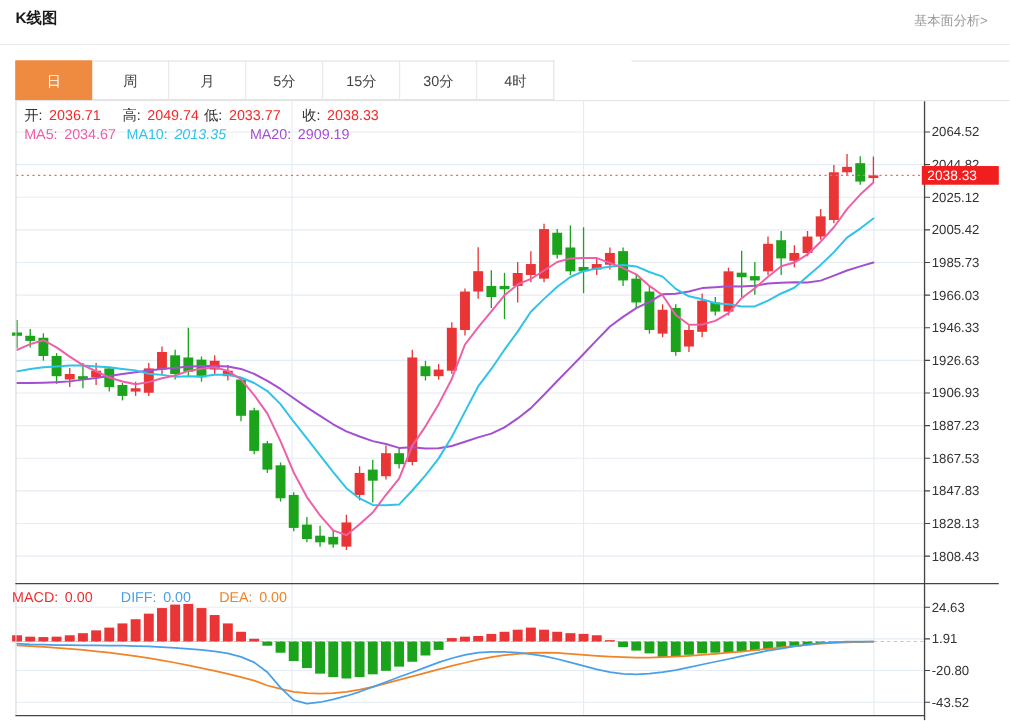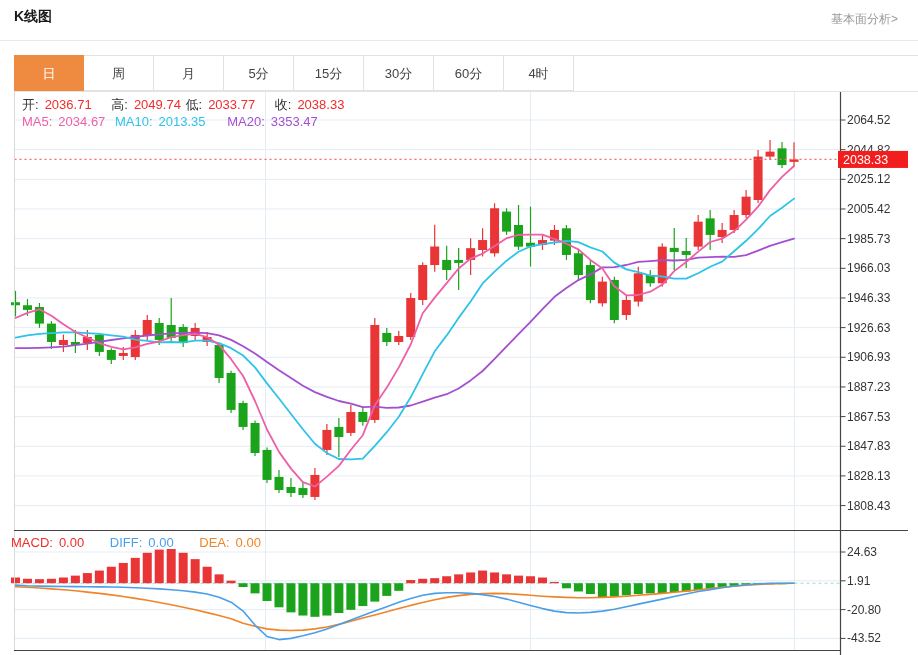--- a/index.html
+++ b/index.html
@@ -37,21 +37,20 @@
   <div class="fund-link">基本面分析&gt;</div>
   <div class="hdr-divider"></div>
 
   <div class="tabs" id="tabs">
       <div class="tab active">日</div>
       <div class="tab">周</div>
       <div class="tab">月</div>
       <div class="tab">5分</div>
       <div class="tab">15分</div>
       <div class="tab">30分</div>
-      <div class="tab">60分</div>
       <div class="tab">4时</div>
     </div>
   <div class="tab-filler"></div>
   <div class="tabs-bottom"></div>
 
   <svg id="chart" width="918" height="655" viewBox="0 0 918 655">
       <g>
         <line x1="14.5" x2="840.5" y1="120" y2="120" stroke="#e4ecf4" stroke-width="1"></line>
         <line x1="14.5" x2="840.5" y1="149.66" y2="149.66" stroke="#e4ecf4" stroke-width="1"></line>
         <line x1="14.5" x2="840.5" y1="179.32" y2="179.32" stroke="#e4ecf4" stroke-width="1"></line>
@@ -334,22 +333,22 @@
 
   <div class="legend" style="left:22px;top:96px;">
     <span class="lab">开:</span><span class="val-red" style="margin-right:16px;">2036.71</span>
     <span class="lab">高:</span><span class="val-red" style="margin-right:1px;">2049.74</span>
     <span class="lab">低:</span><span class="val-red" style="margin-right:16px;">2033.77</span>
     <span class="lab">收:</span><span class="val-red">2038.33</span>
   </div>
 
   <div class="legend" style="left:22px;top:114px;">
     <span class="ma5-t">MA5:</span><span class="ma5-t" style="">2034.67</span>
-    <span class="ma10-t">MA10:</span><span class="ma10-t" style="margin-right:18px;">2013.35</span>
-    <span class="ma20-t">MA20:</span><span class="ma20-t">3353.47</span>
+    <span class="ma10-t">MA10:</span><span class="ma10-t" style="margin-right:18px;font-style:italic;">2013.35</span>
+    <span class="ma20-t">MA20:</span><span class="ma20-t">2909.19</span>
   </div>
 
   <div class="legend" style="left:11px;top:535px;">
     <span class="macd-t">MACD:</span><span class="macd-t" style="margin-right:22px;">0.00</span>
     <span class="diff-t">DIFF:</span><span class="diff-t" style="margin-right:22px;">0.00</span>
     <span class="dea-t">DEA:</span><span class="dea-t">0.00</span>
   </div>
 </div>
 
 </body></html>

